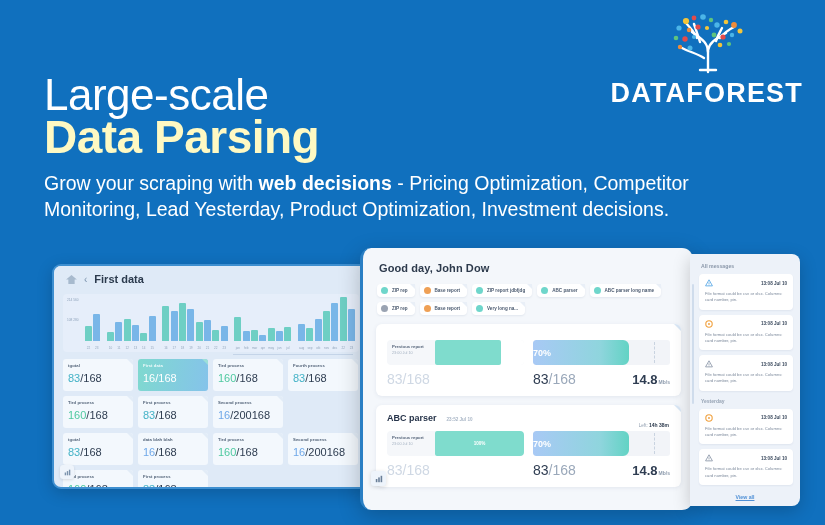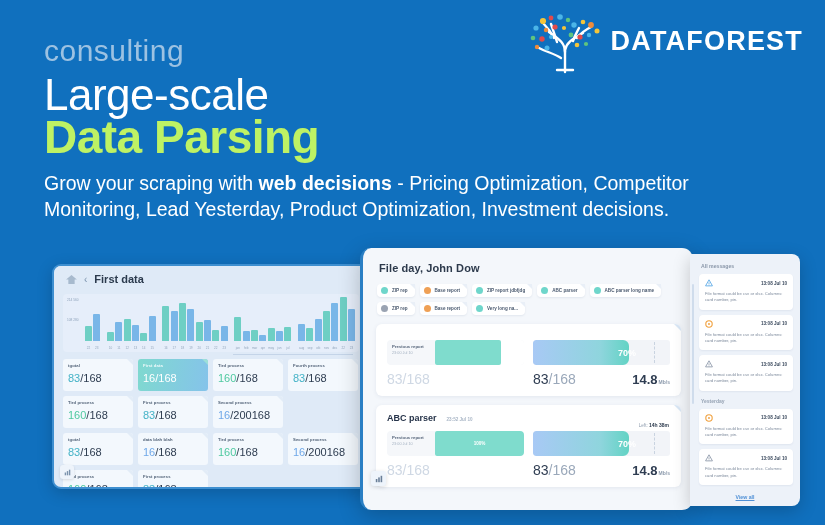--- a/index.html
+++ b/index.html
@@ -11,21 +11,21 @@
   #stage {
     position: relative;
     width: 825px; height: 525px;
     background: #1070be;
     overflow: hidden;
   }
 
   
   #logo {
     position: absolute; top: 8px; right: 22px;
-    display: flex; align-items: center; gap: 4px;
+    display: flex; align-items: center; gap: 4px; flex-direction: column;
   }
   #logo-mark { width: 86px; height: 66px; display:block; }
   #logo-text {
     color: #ffffff;
     font-size: 27px;
     font-weight: bold;
     letter-spacing: 1.2px;
   }
 
   
@@ -38,21 +38,21 @@
   }
   #title-light {
     position: absolute; left: 44px; top: 70px;
     color: #ffffff;
     font-size: 44px;
     font-weight: 300;
     letter-spacing: -0.5px;
   }
   #title-bold {
     position: absolute; left: 44px; top: 110px;
-    color: #bef264;
+    color: #fef9c3;
     font-size: 46px;
     font-weight: bold;
     letter-spacing: -0.5px;
   }
   #subtitle {
     position: absolute; left: 44px; top: 170px;
     width: 730px;
     color: #ffffff;
     font-size: 19.5px;
     font-weight: 300;
@@ -232,21 +232,21 @@
     background:#f2f4f8; border-radius:3px; overflow:hidden;
     display:flex; align-items:center;
   }
   .main-bar .fill {
     position:absolute; left:0; top:0; bottom:0;
     background: linear-gradient(90deg, #a8c9f5 0%, #8fd5dd 70%, #62d3c4 100%);
     border-radius: 3px 6px 6px 3px;
   }
   .main-bar .pct {
     position:relative; width:100%;
-    text-align:right; font-size:9px; font-weight:bold; color:#ffffff;
+    text-align:left; font-size:9px; font-weight:bold; color:#ffffff;
     padding-right: 34px;
   }
   .main-bar .marker {
     position:absolute; top:2px; bottom:2px; right:11%;
     width:1px; border-left:1px dashed #c9d3e0;
   }
 
   .vals-row { display:flex; gap: 9px; margin-top: 6px; align-items:baseline; }
   .val-left {
     flex: 1 1 0; font-size: 14px; font-weight: 300; color: #cfd8e4;
@@ -342,21 +342,20 @@
         <circle cx="76" cy="23" r="2.5" fill="#f4c53a"></circle>
         <circle cx="16" cy="39" r="2.2" fill="#f08c3a"></circle>
         <circle cx="26" cy="40" r="2.5" fill="#4bb5e8"></circle>
         <circle cx="56" cy="37" r="2.3" fill="#f4c53a"></circle>
         <circle cx="65" cy="36" r="2.1" fill="#5fc47e"></circle>
       </g>
     </svg>
     <div id="logo-text">DATAFOREST</div>
   </div>
 
-  <div id="kicker">consulting</div>
   <div id="title-light">Large-scale</div>
   <div id="title-bold">Data Parsing</div>
   <div id="subtitle">
     <span>Grow your scraping with </span><b>web decisions</b><span> - Pricing Optimization, Competitor Monitoring, Lead Yesterday, Product Optimization, Investment decisions.</span>
   </div>
 
   <div id="panel-left">
     <div class="pl-head">
       <svg class="home-ico" viewBox="0 0 12 10">
         <path d="M6 0 L12 5 H9.5 V10 H2.5 V5 H0 Z" fill="#7b93ad"></path>
@@ -515,21 +514,21 @@
     <div class="pl-floating-ico">
       <svg viewBox="0 0 10 10" width="7" height="7">
         <rect x="1" y="5" width="2" height="4" fill="#7b93ad"></rect>
         <rect x="4" y="3" width="2" height="6" fill="#7b93ad"></rect>
         <rect x="7" y="1" width="2" height="8" fill="#7b93ad"></rect>
       </svg>
     </div>
   </div>
 
   <div id="panel-main">
-    <div class="greet">File day, John Dow</div>
+    <div class="greet">Good day, John Dow</div>
     <div class="chips" id="chips">
         <div class="chip">
           <span class="corner"></span>
           <span class="dot" style="background: rgb(111, 214, 203);"></span>
           <span class="ctxt">ZIP rep</span>
         </div>
         <div class="chip">
           <span class="corner"></span>
           <span class="dot" style="background: rgb(239, 160, 85);"></span>
           <span class="ctxt">Base report</span>

